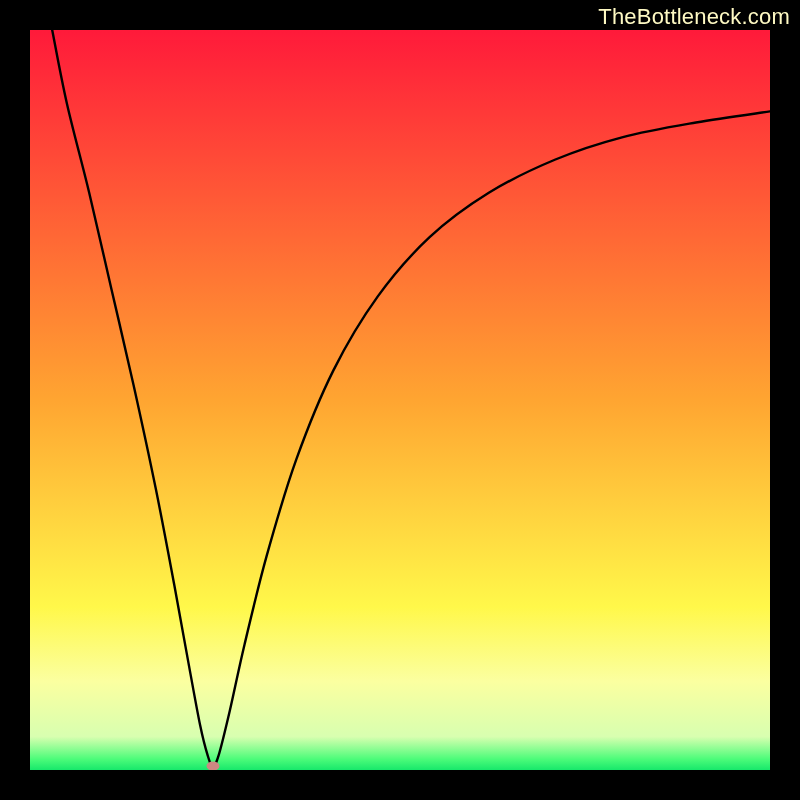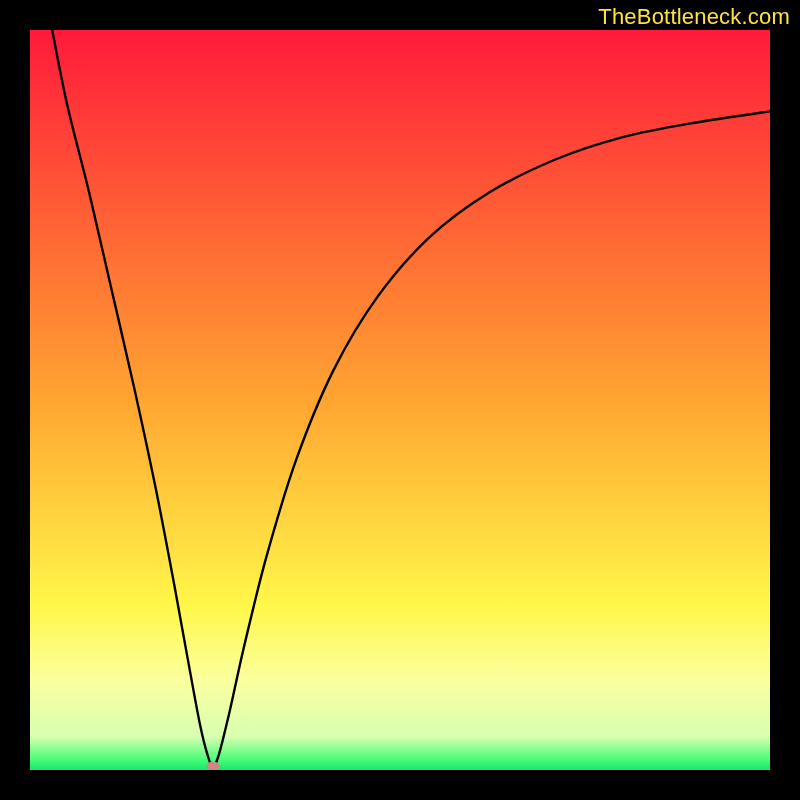--- a/index.html
+++ b/index.html
@@ -22,21 +22,21 @@
     left: 30px;
     top: 30px;
     width: 740px;
     height: 740px;
     overflow: hidden;
   }
   .watermark {
     position: absolute;
     top: 4px;
     right: 10px;
-    color: #fde047;
+    color: #fef9c3;
     font-size: 22px;
     font-weight: 500;
     letter-spacing: 0.2px;
     pointer-events: none;
   }
   .marker {
     position: absolute;
     width: 13px;
     height: 9px;
     background: #cc8882;

